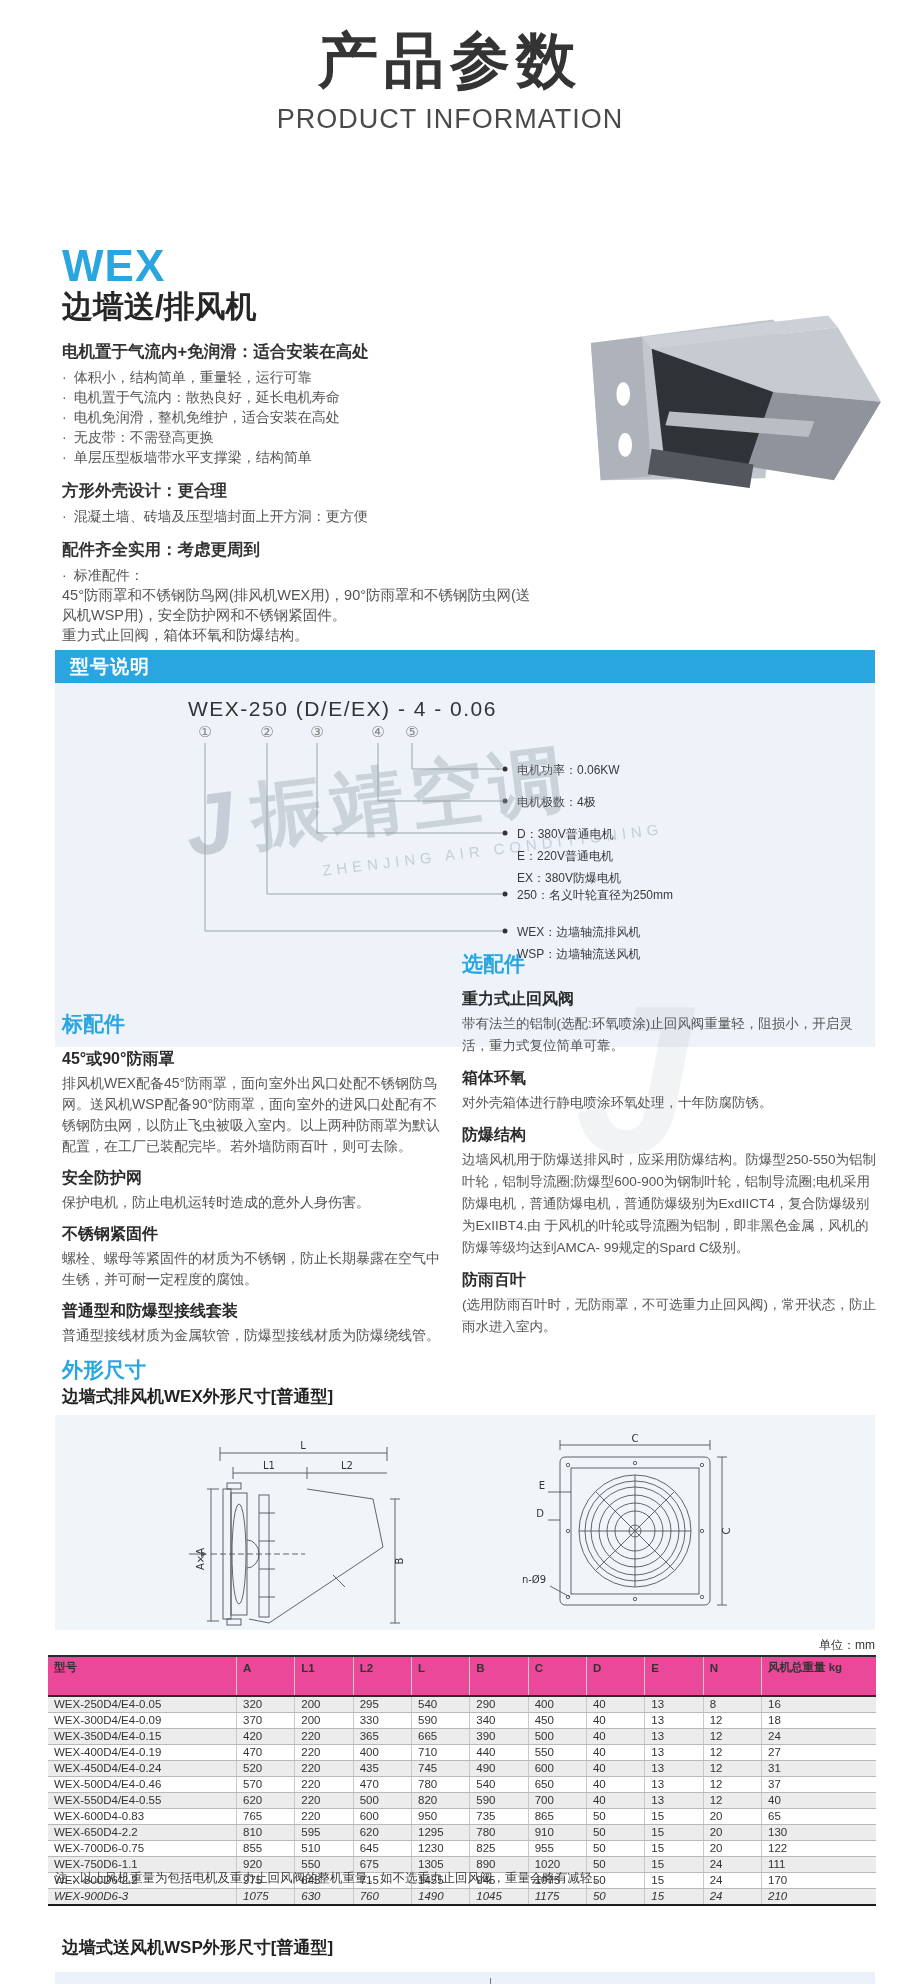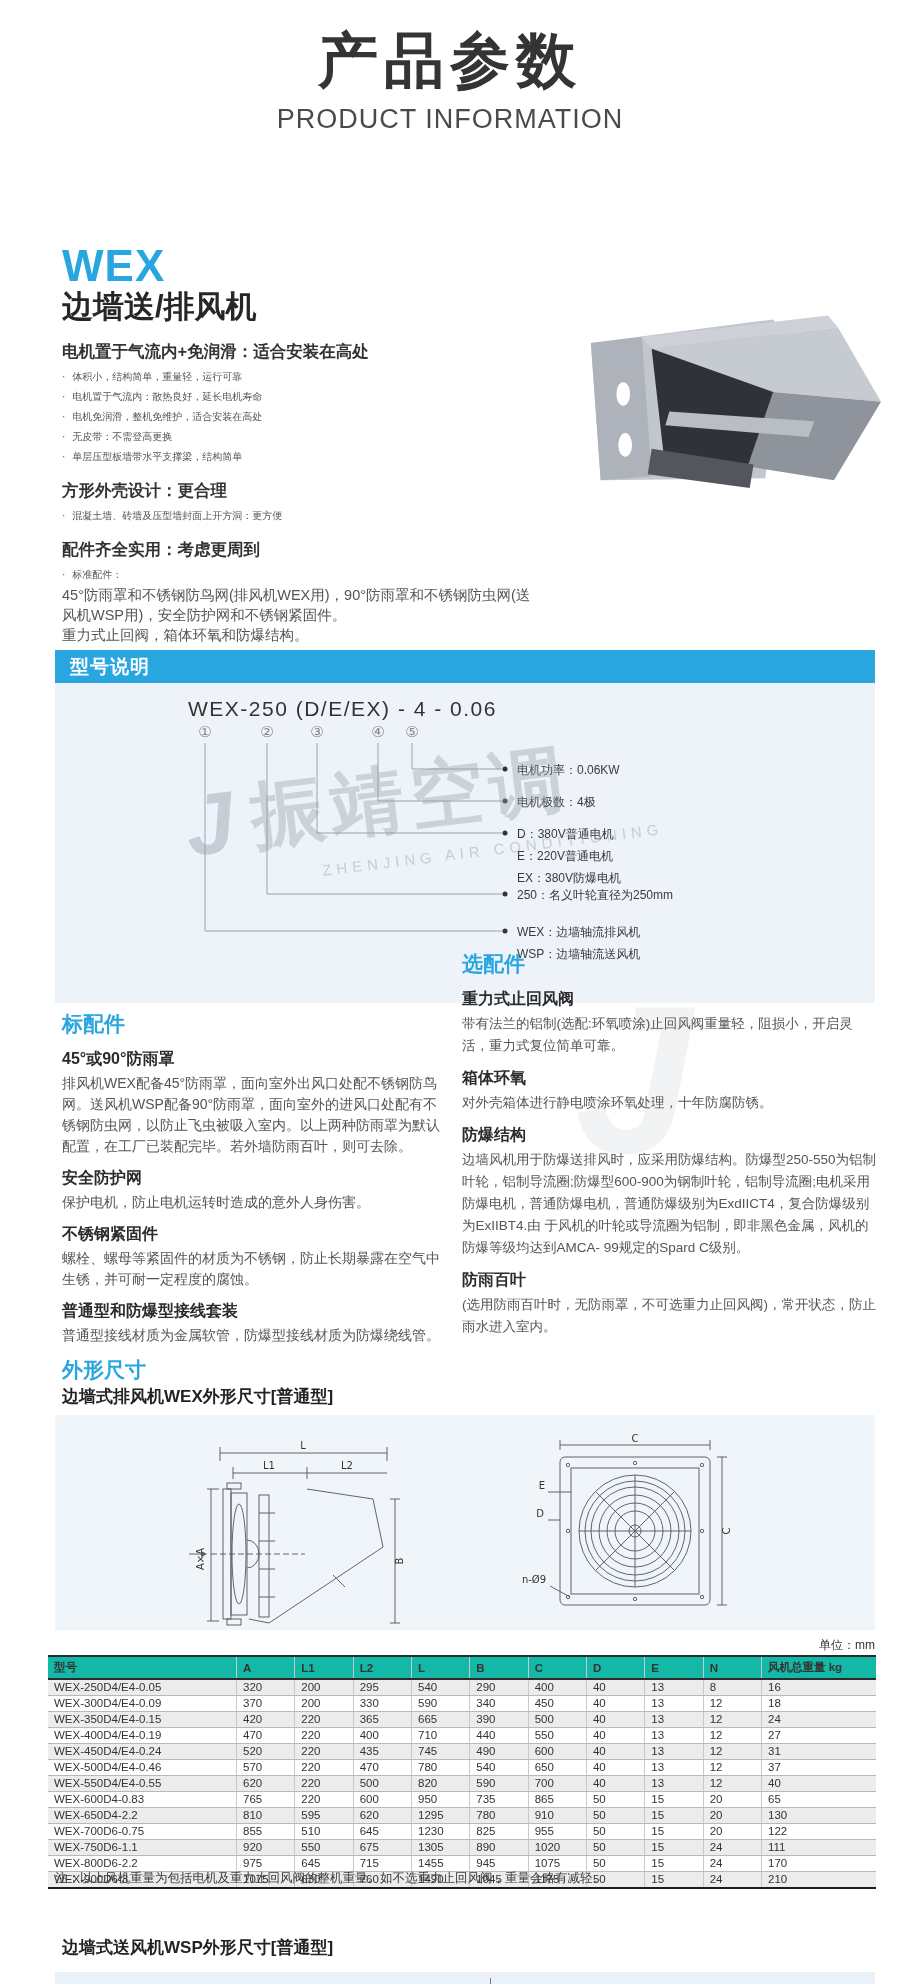--- a/index.html
+++ b/index.html
@@ -9,28 +9,28 @@
   }
   
   .page-header{position:absolute;top:28px;left:0;width:900px;text-align:center;}
   .page-title{font-size:60px;font-weight:bold;color:#343434;letter-spacing:6px;line-height:1.1;margin:0;}
   .page-subtitle{font-size:27px;color:#4a4a4a;font-weight:400;letter-spacing:1px;margin-top:10px;}
   
   .intro-left{position:absolute;left:62px;top:244px;width:482px;}
   .series{font-size:44px;font-weight:bold;color:#29a5e0;line-height:1.0;letter-spacing:1px;}
   .pname{font-size:31px;font-weight:bold;color:#262626;line-height:1.2;margin-bottom:16px;}
   .group-h{font-size:16.5px;font-weight:bold;color:#333;margin-top:13px;margin-bottom:4px;}
-  .b-item{font-size:10px;color:#555;line-height:20px;}
+  .b-item{font-size:14px;color:#555;line-height:20px;}
   .b-item::before{content:"·";margin-right:7px;color:#555;}
   .plain-para{font-size:14.5px;color:#555;line-height:20px;}
   .product-photo{position:absolute;left:577px;top:292px;width:312px;height:196px;}
   
   .model-banner{position:absolute;left:55px;top:650px;width:820px;height:33px;background:#29a5e0;
     color:#fff;font-size:19px;font-weight:bold;line-height:33px;padding-left:15px;box-sizing:border-box;letter-spacing:1px;}
-  .model-panel{position:absolute;left:55px;top:683px;width:820px;height:320px;background:#edf3f9;}
+  .model-panel{position:absolute;left:55px;top:683px;width:820px;height:364px;background:#edf3f9;}
   .model-code{position:absolute;left:133px;top:14px;font-size:21px;color:#333;letter-spacing:1.5px;white-space:nowrap;}
   .marker{position:absolute;top:40px;font-size:15px;color:#888;transform:translateX(-50%);}
   .connector-svg{position:absolute;left:0;top:0;width:820px;height:320px;}
   .callout{position:absolute;left:462px;font-size:12px;color:#3a3a3a;line-height:22px;white-space:nowrap;}
   
   .watermark{position:absolute;left:185px;top:742px;width:560px;transform:rotate(-7deg);
     color:rgba(150,160,172,0.40);pointer-events:none;}
   .wm-row{display:flex;align-items:center;}
   .wm-logo{font-size:86px;font-weight:bold;font-style:italic;margin-right:18px;color:rgba(150,160,172,0.45);}
   .wm-text{font-size:74px;font-weight:bold;letter-spacing:6px;white-space:nowrap;}
@@ -49,26 +49,26 @@
   .dim-sub-wex{position:absolute;left:62px;top:1385px;font-size:17px;font-weight:bold;color:#222;}
   .drawing-panel{position:absolute;left:55px;top:1415px;width:820px;height:215px;background:#f0f5fa;}
   .drawing-svg{width:820px;height:215px;display:block;}
   .drawing-svg line,.drawing-svg rect,.drawing-svg circle,.drawing-svg ellipse,.drawing-svg path,.drawing-svg polyline{
     stroke:#50555a;fill:none;stroke-width:0.9;}
   .drawing-svg text{fill:#333;font-size:10px;stroke:none;font-family:"DejaVu Sans",sans-serif;}
   .unit-note{position:absolute;left:55px;top:1637px;width:820px;text-align:right;font-size:12px;color:#333;}
   
   .spec-table-wrap{position:absolute;left:48px;top:1655px;width:828px;}
   table.spec{border-collapse:collapse;width:100%;font-size:11.5px;color:#333;table-layout:fixed;}
-  table.spec th{font-weight:bold;text-align:left;padding:3px 0 3px 6px;
-    border-top:2px solid #2a2a2a;border-bottom:2px solid #2a2a2a;background:#14b8a6;}
+  table.spec th{font-weight:bold;text-align:left;padding:3px 0 20px 6px;
+    border-top:2px solid #2a2a2a;border-bottom:2px solid #2a2a2a;background:#ec4899;}
   table.spec td{padding:1px 0 1px 6px;border-bottom:1px solid #b9b9b9;line-height:13px;}
   table.spec th + th, table.spec td + td{border-left:1px solid #c9c9c9;}
   table.spec tbody tr:nth-child(odd){background:#ececec;}
-  table.spec tbody tr:last-child td{border-bottom:2.5px solid #1c1c1c;}
+  table.spec tbody tr:last-child td{border-bottom:2.5px solid #1c1c1c;font-style:italic;}
   table.spec th:first-child{width:182px;}
   table.spec th:last-child{width:108px;}
   .table-note{position:absolute;left:55px;top:1870px;font-size:12.5px;color:#3a3a3a;}
   .dim-sub-wsp{position:absolute;left:62px;top:1936px;font-size:17px;font-weight:bold;color:#222;}
   .wsp-panel{position:absolute;left:55px;top:1972px;width:820px;height:12px;background:#eaf1f8;}
   .wsp-tick{position:absolute;left:435px;top:6px;width:1px;height:6px;background:#777;}
 </style>
 </head>
 <body>
 

